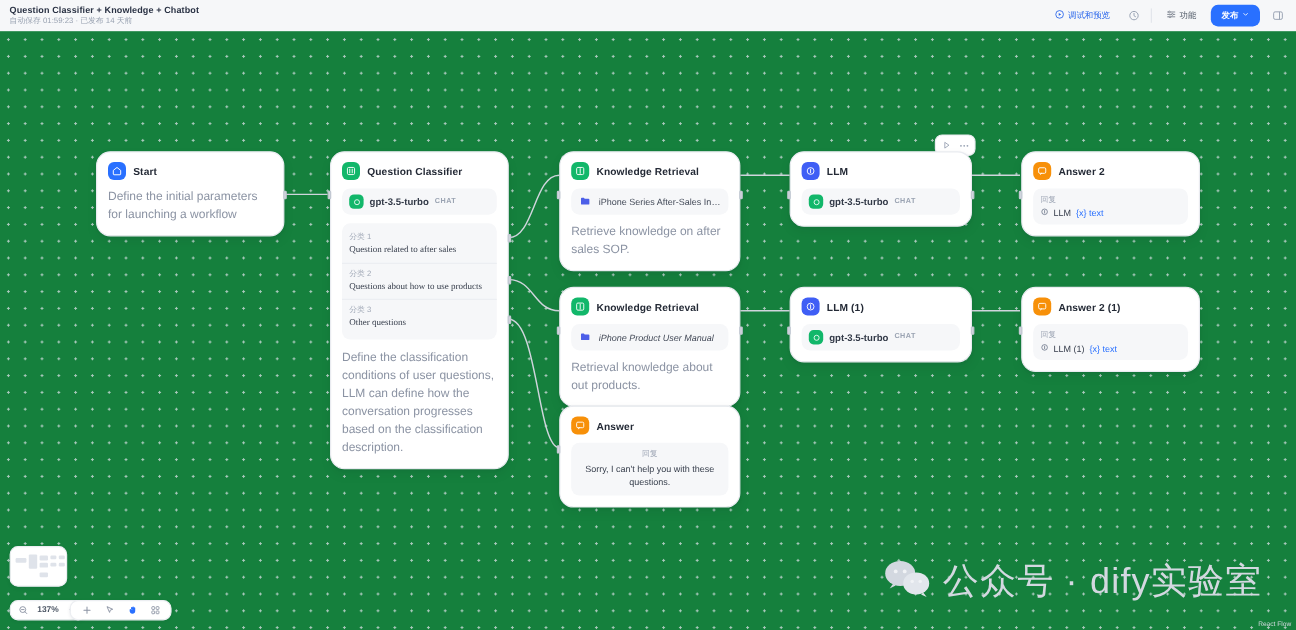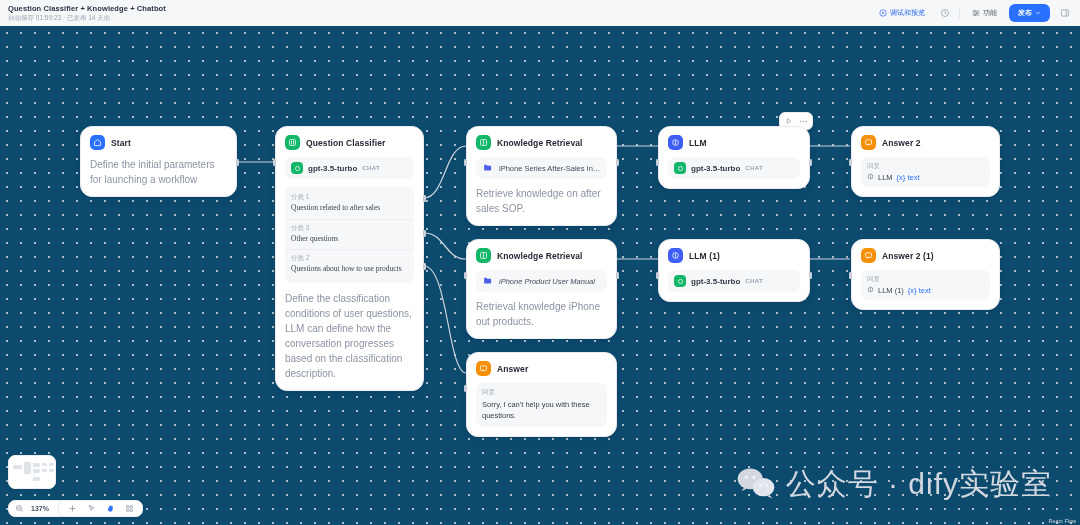--- a/index.html
+++ b/index.html
@@ -2,21 +2,21 @@
 <html><head>
 <meta charset="utf-8">
 <style>
   * { box-sizing: border-box; margin: 0; padding: 0; }
   html, body {
     width: 1080px; height: 525px;
     font-family: "Liberation Sans", "DejaVu Sans", sans-serif;
     background: #f2f4f7;
     overflow: hidden;
   }
-  #app { position: relative; width: 1080px; height: 525px; background: #0c4a6e; }
+  #app { position: relative; width: 1080px; height: 525px; background: #15803d; }
 
   
   .header {
     position: absolute; top: 0; left: 0; width: 1080px; height: 26px;
     background: #f6f7f9; display: flex; align-items: center;
     padding: 0 8px; z-index: 40;
   }
   .hdr-left { display: flex; flex-direction: column; justify-content: center; line-height: 1.25; }
   .hdr-title { font-size: 7.5px; font-weight: 700; color: #2a3244; letter-spacing: .1px; }
   .hdr-sub { font-size: 6.5px; color: #9aa3b2; margin-top: 1px; }
@@ -250,26 +250,26 @@
         </div>
         <div class="chip-name">gpt-3.5-turbo</div>
         <div class="chip-tag">CHAT</div>
       </div>
       <div class="class-list">
         <div class="class-item">
           <div class="class-label">分类 1</div>
           <div class="class-val">Question related to after sales</div>
         </div>
         <div class="class-item">
+          <div class="class-label">分类 2</div>
+          <div class="class-val">Questions about how to use products</div>
+        </div>
+        <div class="class-item">
           <div class="class-label">分类 3</div>
           <div class="class-val">Other questions</div>
-        </div>
-        <div class="class-item">
-          <div class="class-label">分类 2</div>
-          <div class="class-val">Questions about how to use products</div>
         </div>
       </div>
       <div class="node-desc" style="margin-top:8px;">Define the classification conditions of user questions, LLM can define how the conversation progresses based on the classification description.</div>
     </div>
 
     <div class="node" style="left:466px; top:100px; width:151px;">
       <div class="handle l" style="top:32px;"></div>
       <div class="handle r" style="top:32px;"></div>
       <div class="node-head">
         <div class="node-ico" style="background:#12b76a;">
@@ -304,21 +304,21 @@
         <div class="node-title">Knowledge Retrieval</div>
       </div>
       <div class="chip" style="margin-bottom:7px;font-style:italic;">
         <div class="chip-ico">
           <svg width="10" height="10" viewBox="0 0 14 14" fill="none">
               <path d="M1.6 3.6a1 1 0 011-1h2.3l1.1 1.2h4.4a1 1 0 011 1v4.6a1 1 0 01-1 1H2.6a1 1 0 01-1-1z" fill="#4c5fe8"></path>
             </svg>
         </div>
         <div class="chip-text">iPhone Product User Manual</div>
       </div>
-      <div class="node-desc">Retrieval knowledge iPhone out products.</div>
+      <div class="node-desc">Retrieval knowledge about out products.</div>
     </div>
 
     <div class="node" style="left:658px; top:100px; width:152px;">
       <div class="handle l" style="top:32px;"></div>
       <div class="handle r" style="top:32px;"></div>
       <div class="node-head">
         <div class="node-ico" style="background:#3f5ef5;">
           <svg width="9" height="9" viewBox="0 0 14 14" fill="none">
               <circle cx="7" cy="7" r="4.4" stroke="#fff" stroke-width="1.2"></circle>
               <path d="M7 4.6v4.8" stroke="#fff" stroke-width="1.2" stroke-linecap="round"></path>
@@ -405,21 +405,21 @@
                 <circle cx="6" cy="6" r="4" stroke="#667085" stroke-width="1.1"></circle>
                 <path d="M6 4.2v3.6" stroke="#667085" stroke-width="1.1" stroke-linecap="round"></path>
               </svg>
           </span>
           <span>LLM (1)</span>
           <span class="ans-var">{x} text</span>
         </div>
       </div>
     </div>
 
-    <div class="node" style="left:466px; top:326px; width:151px;">
+    <div class="node" style="left:466px; top:312px; width:151px;text-align:center;">
       <div class="handle l" style="top:32px;"></div>
       <div class="node-head">
         <div class="node-ico" style="background:#f79009;">
           <svg width="9" height="9" viewBox="0 0 14 14" fill="none">
               <rect x="2.4" y="2.8" width="9.2" height="7.2" rx="1.6" stroke="#fff" stroke-width="1.2"></rect>
               <path d="M4.6 11.4l1.8-1.6" stroke="#fff" stroke-width="1.2" stroke-linecap="round"></path>
             </svg>
         </div>
         <div class="node-title">Answer</div>
       </div>

